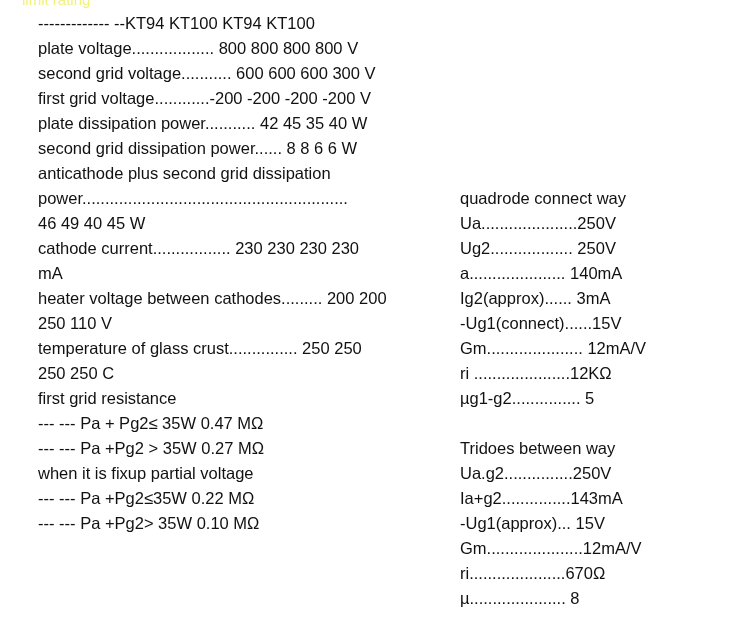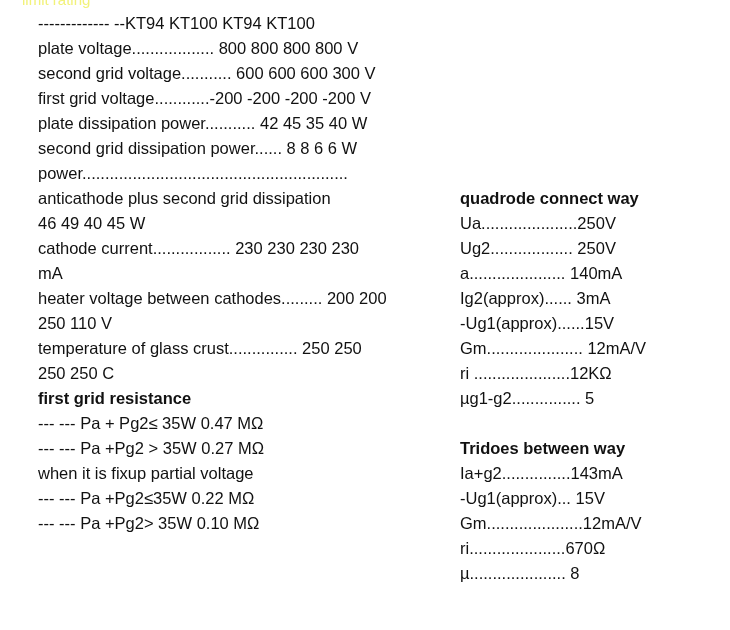--- a/index.html
+++ b/index.html
@@ -37,40 +37,40 @@
     .col-right {
       left: 460px;
       top: 186px;
       width: 260px;
     }
     .line {
       white-space: nowrap;
       height: 25px;
     }
     .bold {
-      font-weight: bold;
+      font-weight: normal;
     }
     .gap {
       height: 25px;
     }
   </style>
 </head>
 <body>
 
 <div class="top-label">limit rating</div>
 
 <div class="col col-left">
   <div class="line">------------- --KT94 KT100 KT94 KT100</div>
   <div class="line">plate voltage.................. 800 800 800 800 V</div>
   <div class="line">second grid voltage........... 600 600 600 300 V</div>
   <div class="line">first grid voltage............-200 -200 -200 -200 V</div>
   <div class="line">plate dissipation power........... 42 45 35 40 W</div>
   <div class="line">second grid dissipation power...... 8 8 6 6 W</div>
+  <div class="line">anticathode plus second grid dissipation</div>
   <div class="line">power..........................................................</div>
-  <div class="line">anticathode plus second grid dissipation</div>
   <div class="line">46 49 40 45 W</div>
   <div class="line">cathode current................. 230 230 230 230</div>
   <div class="line">mA</div>
   <div class="line">heater voltage between cathodes......... 200 200</div>
   <div class="line">250 110 V</div>
   <div class="line">temperature of glass crust............... 250 250</div>
   <div class="line">250 250 C</div>
 
   <div>
     <div class="line bold">first grid resistance</div>
@@ -82,27 +82,28 @@
   </div>
 </div>
 
 <div class="col col-right">
   <div>
     <div class="line bold">quadrode connect way</div>
     <div class="line">Ua.....................250V</div>
     <div class="line">Ug2.................. 250V</div>
     <div class="line">a..................... 140mA</div>
     <div class="line">Ig2(approx)...... 3mA</div>
-    <div class="line">-Ug1(approx)......15V</div>
+    <div class="line">-Ug1(connect)......15V</div>
     <div class="line">Gm..................... 12mA/V</div>
     <div class="line">ri .....................12KΩ</div>
     <div class="line">µg1-g2............... 5</div>
   </div>
   <div class="gap"></div>
   <div>
     <div class="line bold">Tridoes between way</div>
+    <div class="line">Ua.g2...............250V</div>
     <div class="line">Ia+g2...............143mA</div>
     <div class="line">-Ug1(approx)... 15V</div>
     <div class="line">Gm.....................12mA/V</div>
     <div class="line">ri.....................670Ω</div>
     <div class="line">µ..................... 8</div>
   </div>
 </div>
 
 </body></html>

